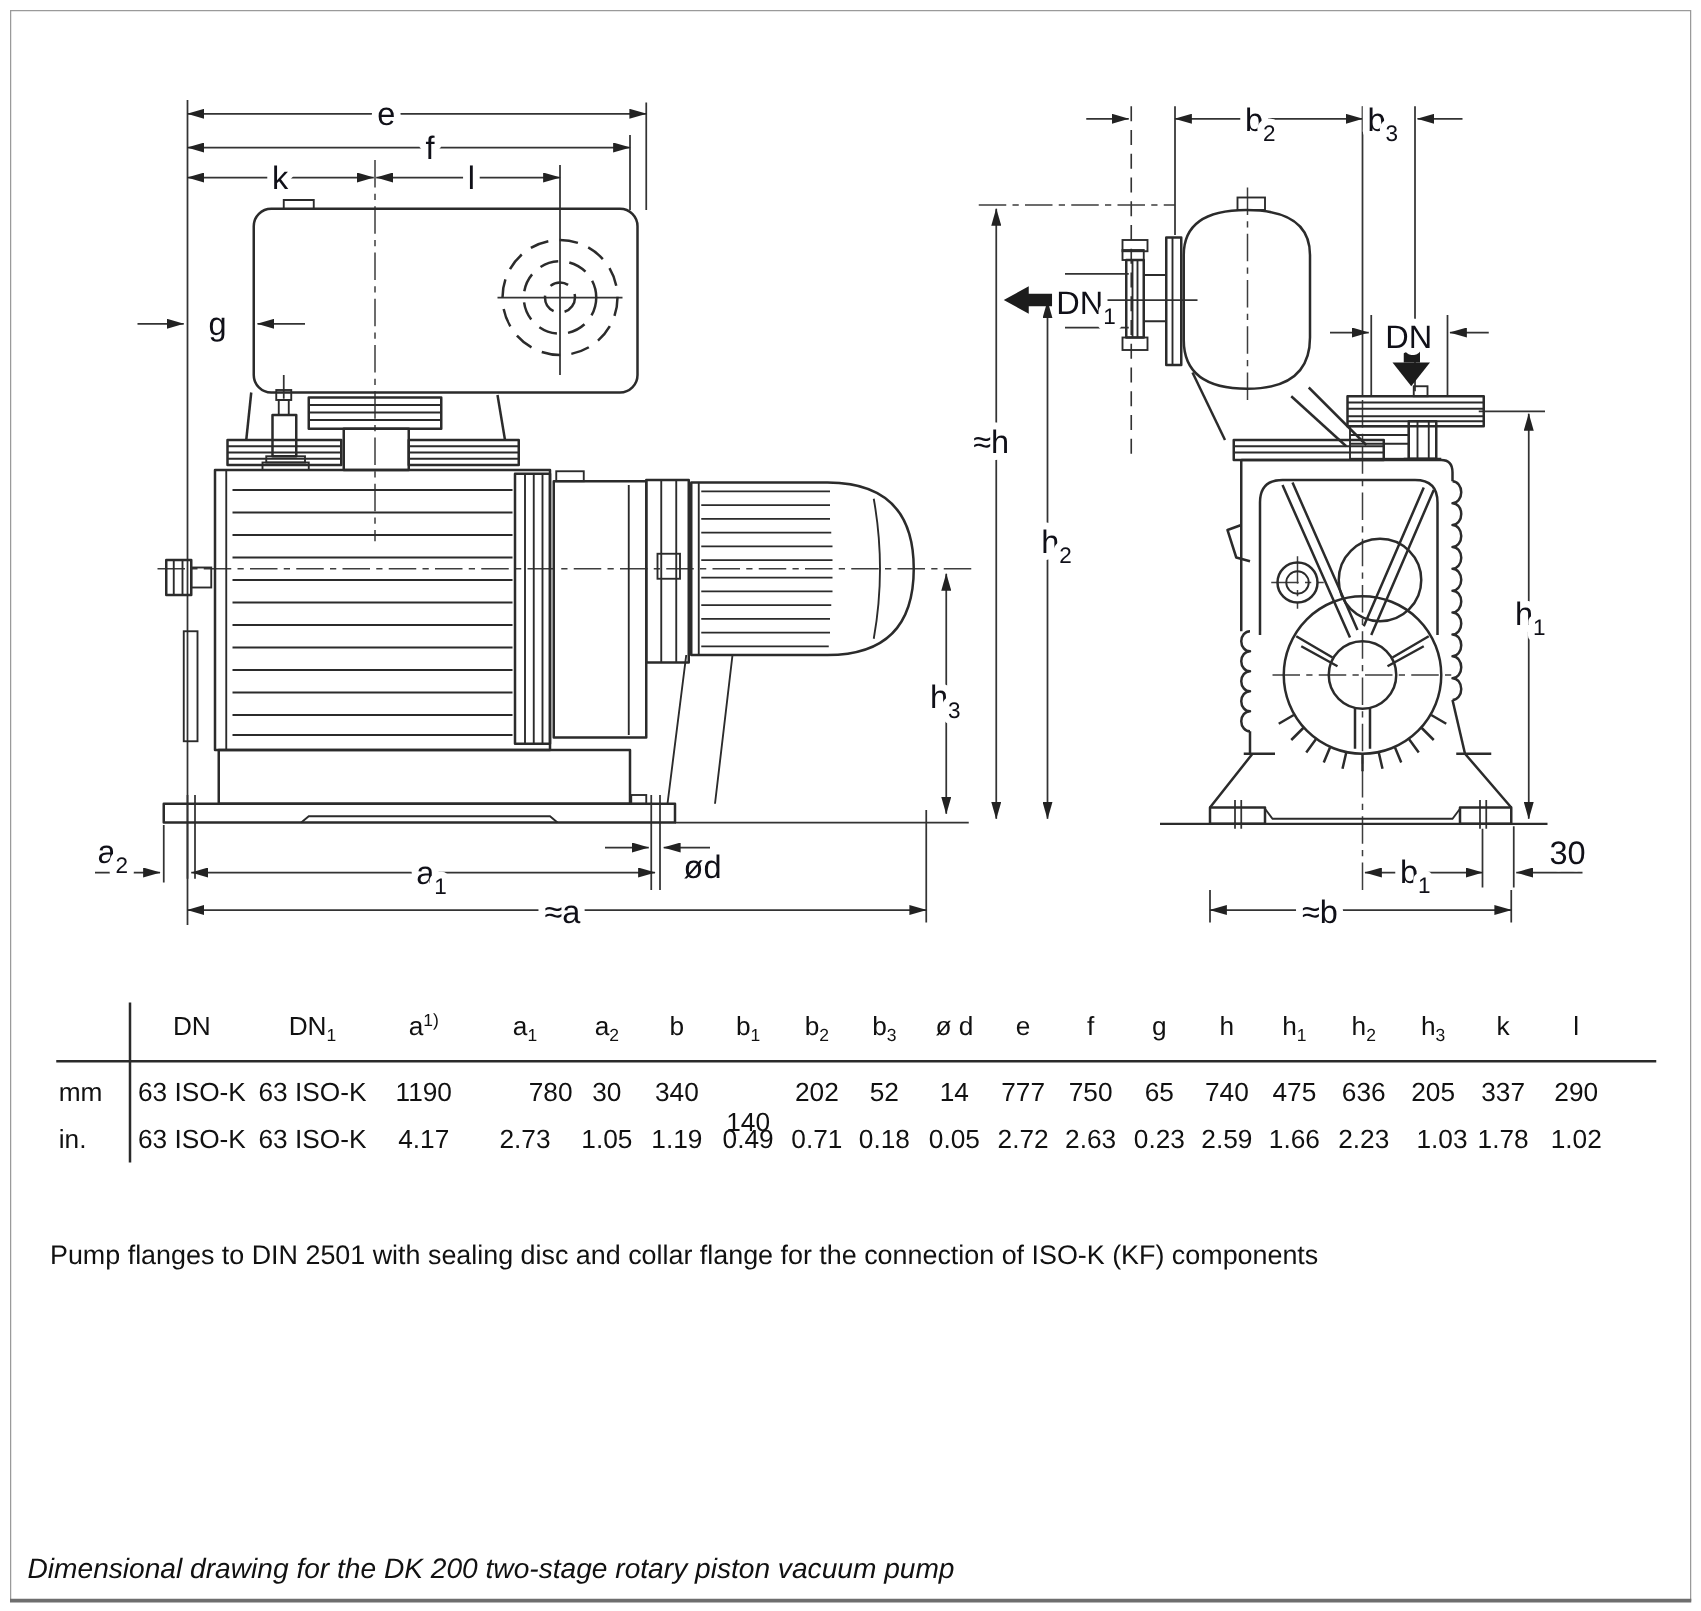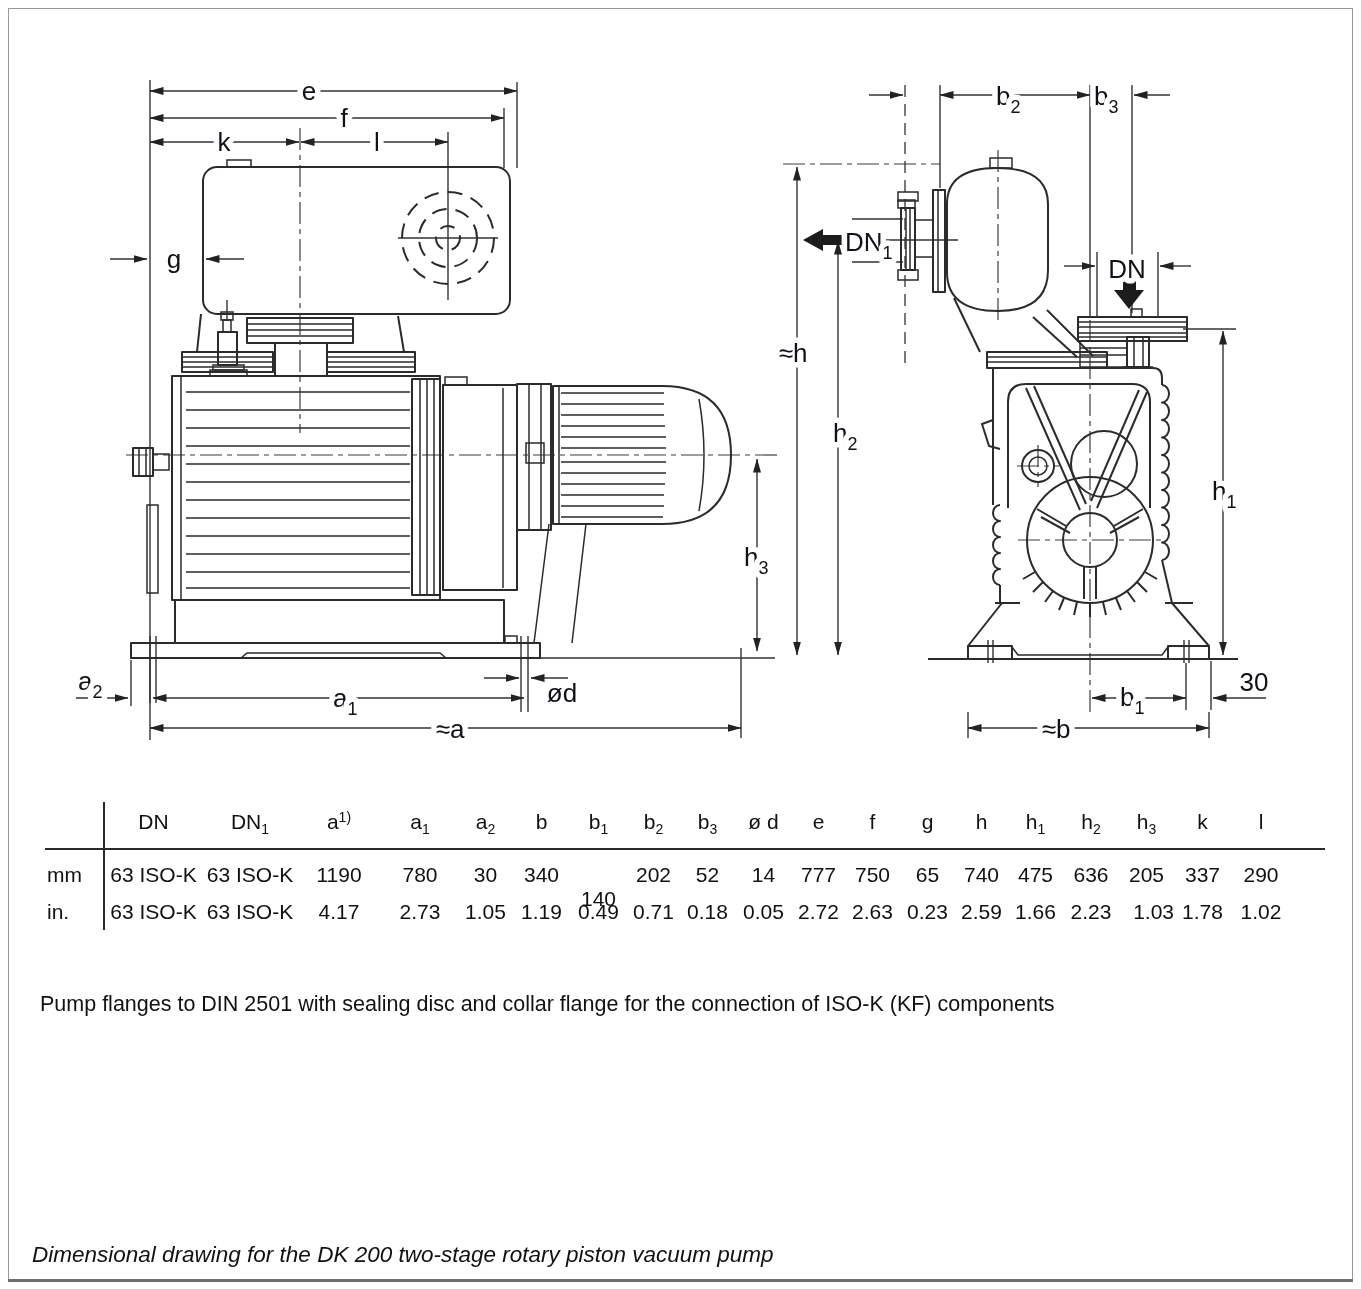--- a/index.html
+++ b/index.html
@@ -30,21 +30,21 @@
   .tlabel{width:58px;text-align:left;padding-left:2px;box-sizing:border-box;}
   .tcell{text-align:center;box-sizing:border-box;white-space:nowrap;}
   .hrule{height:0;border-top:2px solid #2a2a2a;margin:2px 0 6px 0;}
   #vdivider{position:absolute;left:58px;top:4px;width:2px;height:128px;background:#2a2a2a;}
   sub.tsub{font-size:14px;vertical-align:-5px;line-height:0;}
   sup.tsup{font-size:14px;vertical-align:7px;line-height:0;}
   
   #note-flange{position:absolute;left:40px;top:992px;font-size:21.5px;}
   #note-footnote{position:absolute;left:40px;top:1040px;font-size:21.5px;}
   #note-footnote .fnmark{font-size:15px;vertical-align:8px;margin-right:16px;}
-  #caption{position:absolute;left:32px;top:1242px;font-size:22.5px;font-style:italic;}
+  #caption{position:absolute;left:22px;top:1242px;font-size:22.5px;font-style:italic;}
 </style>
 </head>
 <body>
 
 <div id="page">
   <div id="border-frame"></div>
 
   <svg id="drawing" width="1361" height="780" viewBox="0 0 1361 780" xmlns="http://www.w3.org/2000/svg">
     <defs>
       <marker id="ah" viewBox="0 0 14 8" refX="13.5" refY="4" markerWidth="14" markerHeight="8" orient="auto-start-reverse" markerUnits="userSpaceOnUse">
@@ -309,21 +309,21 @@
         <div class="tcell" style="width: 57px;">k</div>
         <div class="tcell" style="width: 60px;">l</div>
       </div>
     <div class="hrule"></div>
     <div id="tbody-rows">
         <div class="trow datarow">
           <div class="tlabel">mm</div>
           <div class="tcell" style="width: 101px;">63 ISO-K</div>
           <div class="tcell" style="width: 92px;">63 ISO-K</div>
           <div class="tcell" style="width: 86px;">1190</div>
-          <div class="tcell" style="width: 76px;">780</div>
+          <div class="tcell" style="width: 76px; text-align: right;">780</div>
           <div class="tcell" style="width: 55px;">30</div>
           <div class="tcell" style="width: 57px;">340</div>
           <div class="tcell" style="width: 57px; margin-top: 48px;">140</div>
           <div class="tcell" style="width: 53px;">202</div>
           <div class="tcell" style="width: 55px;">52</div>
           <div class="tcell" style="width: 57px;">14</div>
           <div class="tcell" style="width: 53px;">777</div>
           <div class="tcell" style="width: 55px;">750</div>
           <div class="tcell" style="width: 55px;">65</div>
           <div class="tcell" style="width: 53px;">740</div>

